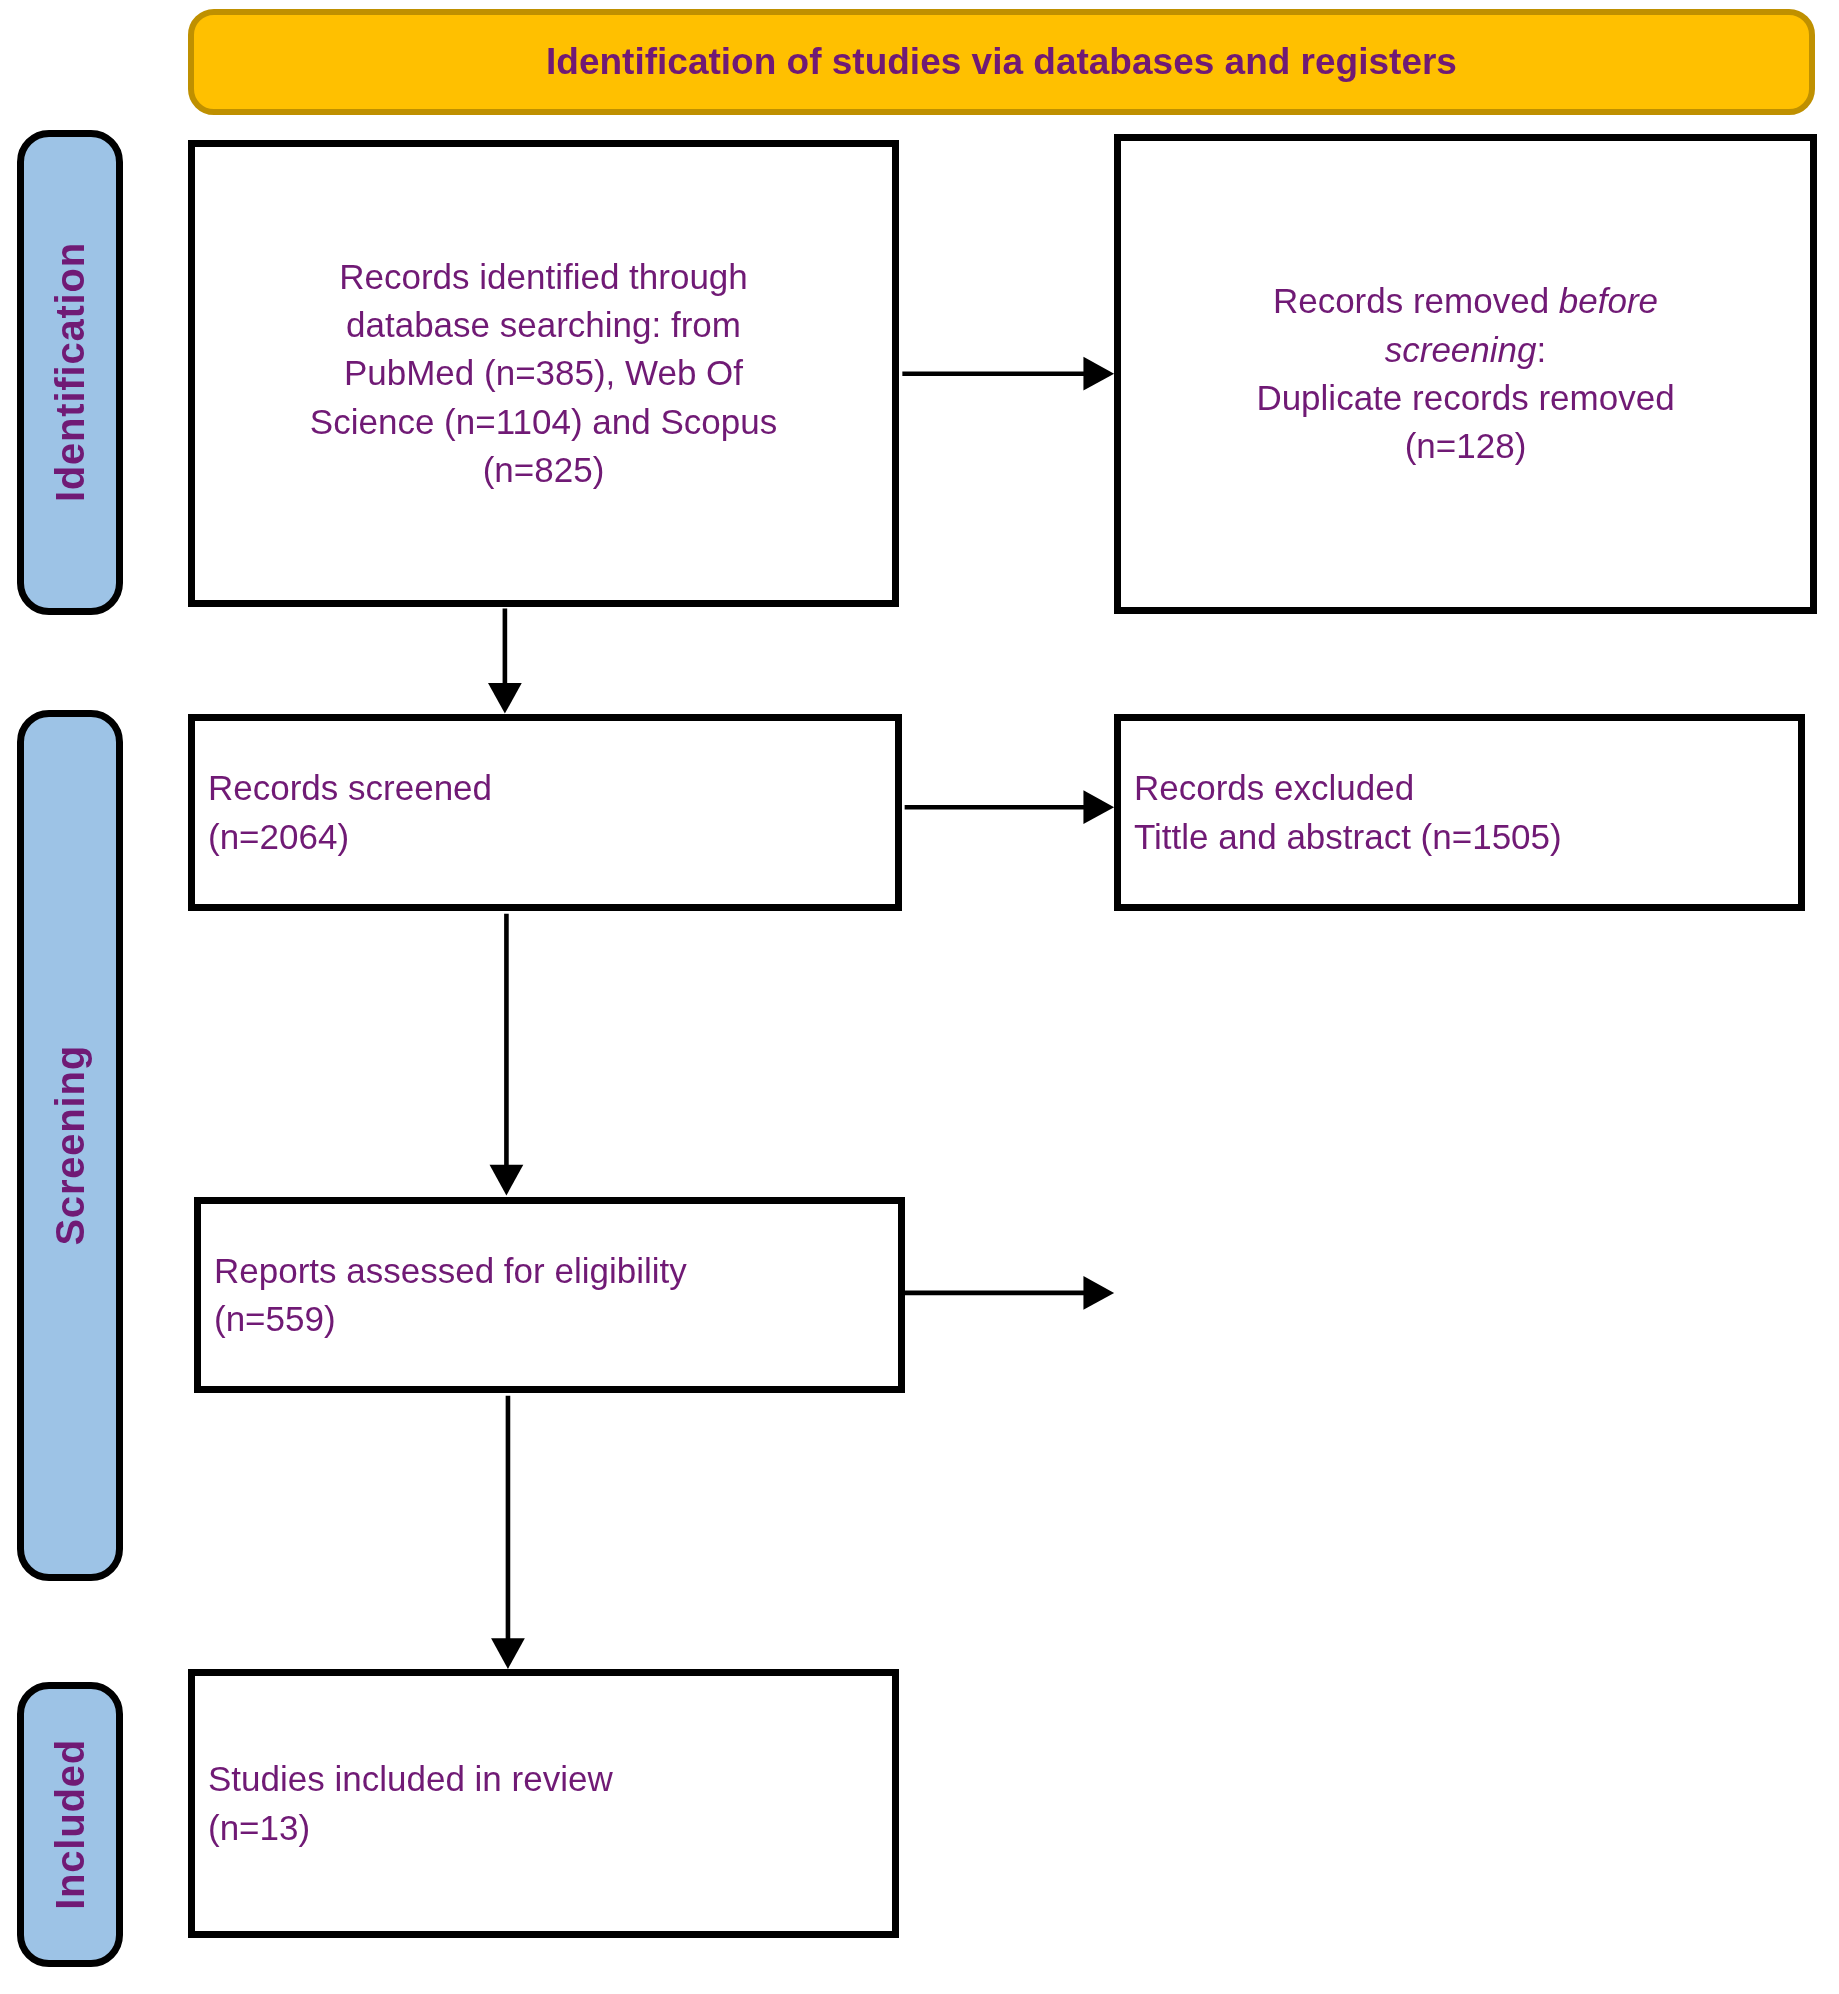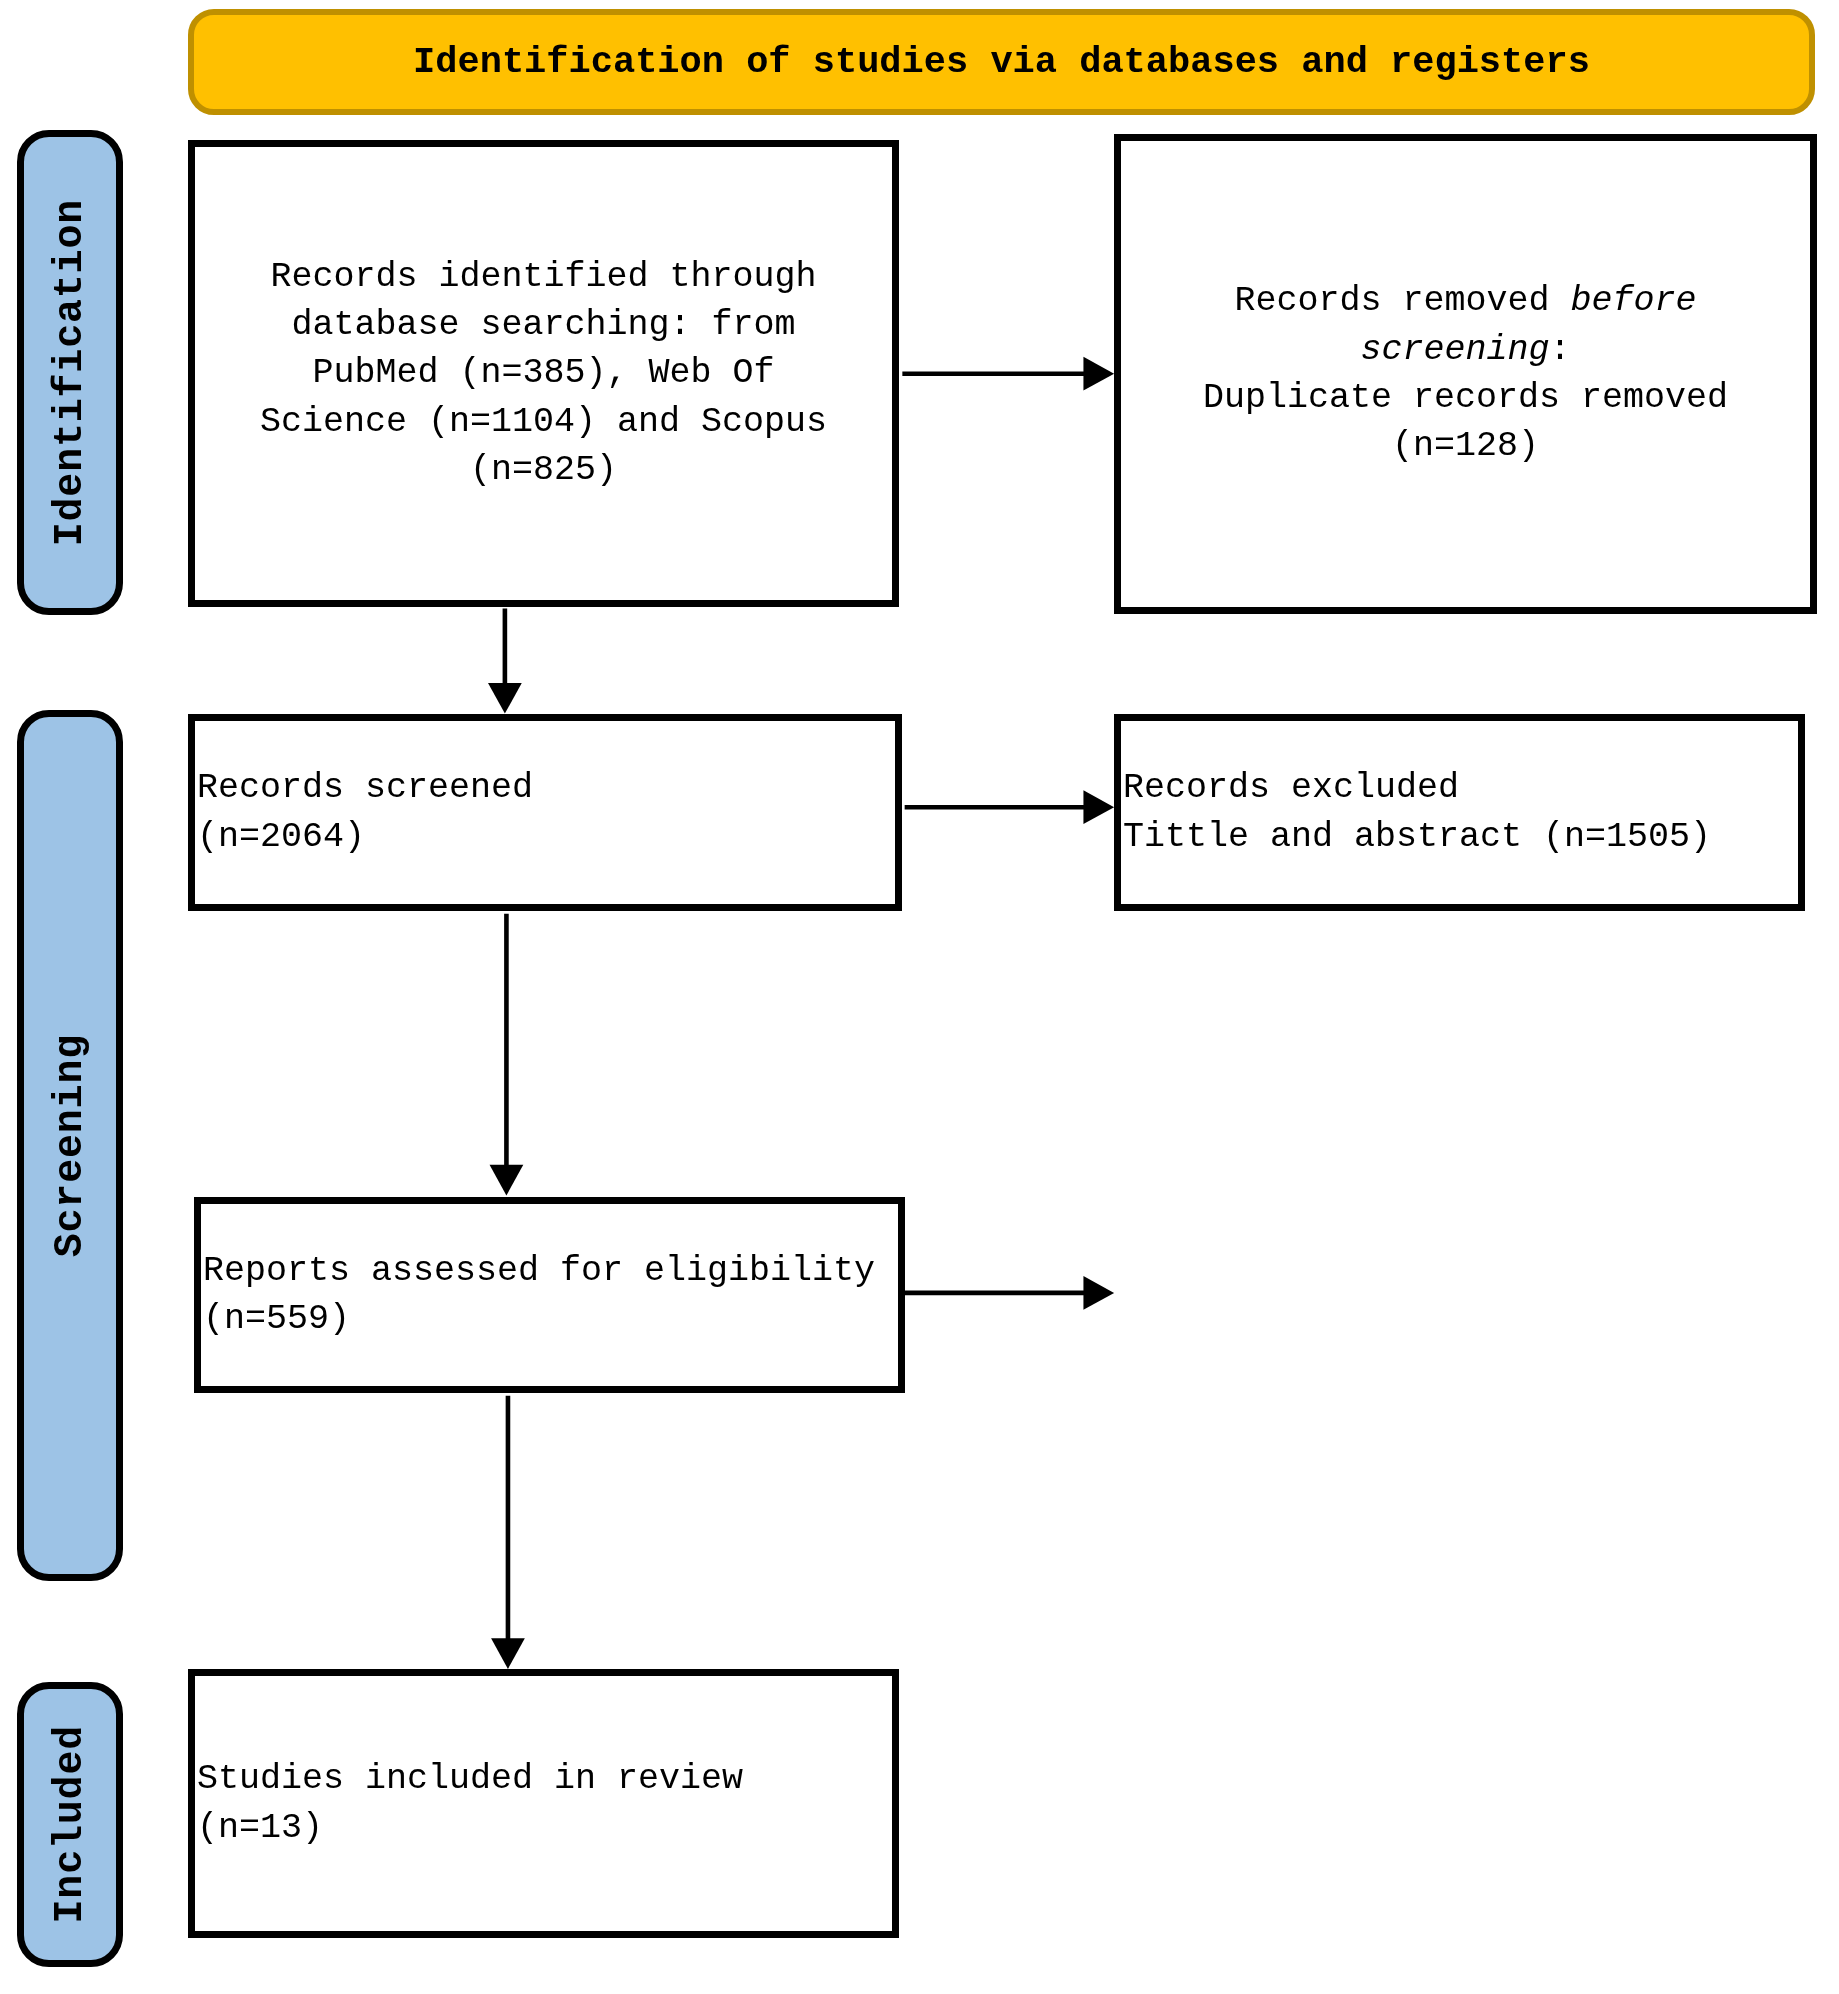--- a/index.html
+++ b/index.html
@@ -1,22 +1,22 @@
 <!DOCTYPE html>
 <html style="font-size:12.3px"><head>
 <meta charset="utf-8">
 <style>
   html, body { margin: 0; padding: 0; background: #ffffff; }
   #canvas {
     position: relative;
     width: 1464px;
     height: 1995px;
     background: #ffffff;
-    font-family: Liberation Mono, monospace;
-    color: #000000;
+    font-family: Liberation Sans, sans-serif;
+    color: #701a75;
   }
 
   
   .banner {
     position: absolute;
     left: 188px; top: 9.2px;
     width: 1627px; height: 106px;
     box-sizing: border-box;
     border-radius: 26px;
     display: flex; align-items: center; justify-content: center;
@@ -46,21 +46,21 @@
   .fbox {
     position: absolute;
     background: #ffffff;
     border: 7px solid #000;
     box-sizing: border-box;
     font-size: 35px;
     line-height: 1.38;
     display: flex; flex-direction: column; justify-content: center;
   }
   .fbox.center { text-align: center; padding: 0 35px; }
-  .fbox.left   { text-align: left; padding-left: 2px; padding-right: 18.4px; }
+  .fbox.left   { text-align: left; padding-left: 13px; padding-right: 18.4px; }
   .fbox p { margin: 0; }
   .fbox em { font-style: italic; }
 
   
   #arrows {
     position: absolute;
     left: 0; top: 0;
     width: 1840px; height: 1995px;
     pointer-events: none;
   }

